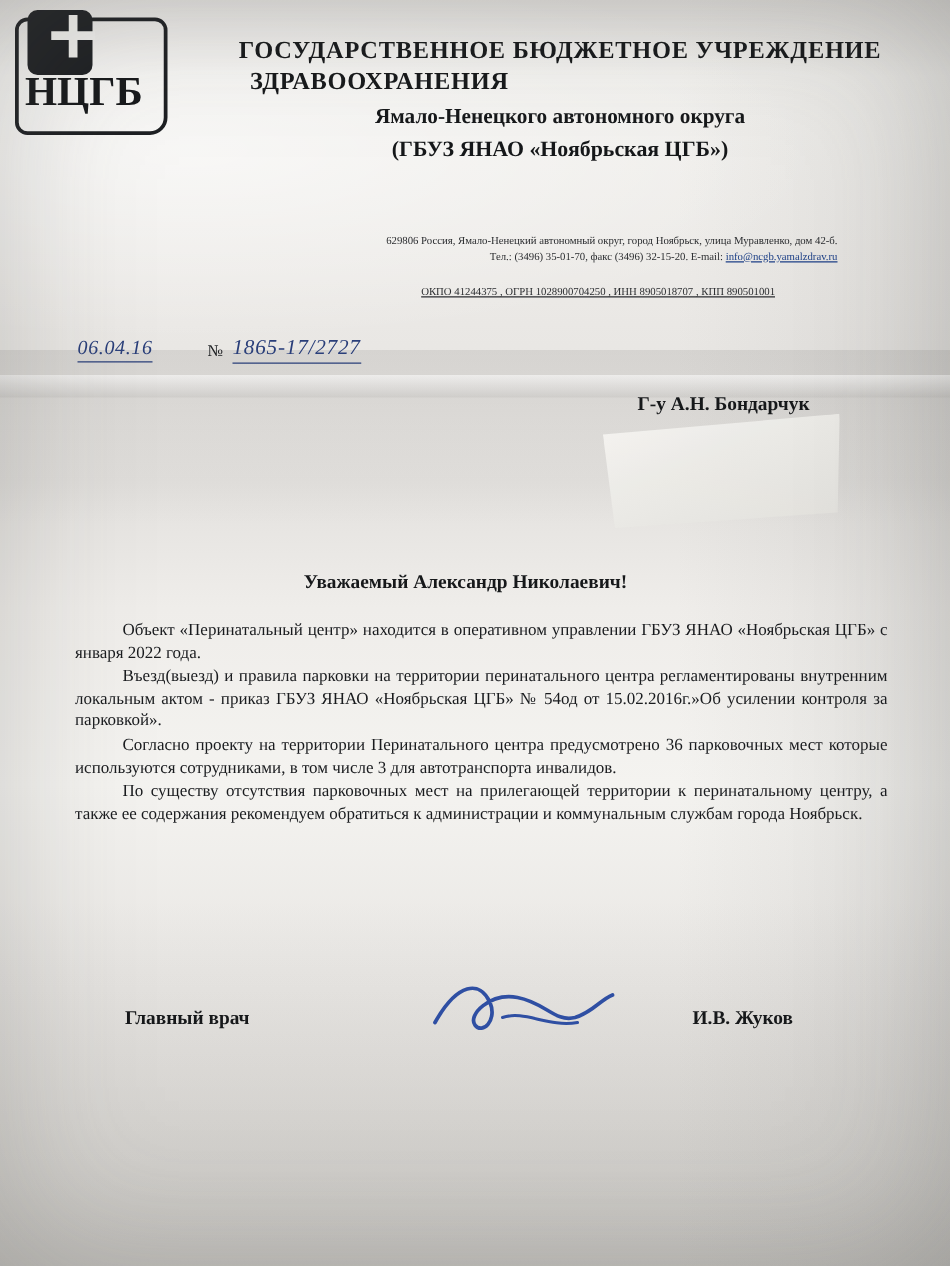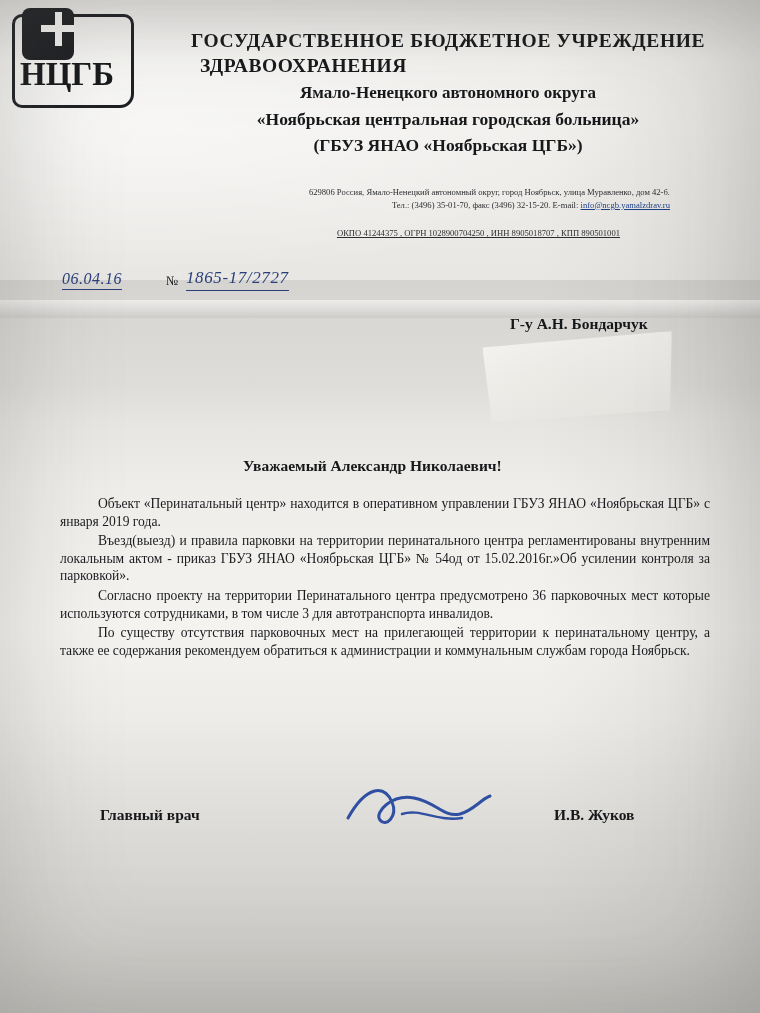--- a/index.html
+++ b/index.html
@@ -288,21 +288,20 @@
       <div class="cross-v"></div>
       <div class="cross-h"></div>
     </div>
     <div class="abbr">НЦГБ</div>
   </div>
 
   <div class="org-title">
     <div class="l1">ГОСУДАРСТВЕННОЕ БЮДЖЕТНОЕ УЧРЕЖДЕНИЕ</div>
     <div class="l1" style="text-align:left; padding-left:50px;">ЗДРАВООХРАНЕНИЯ</div>
     <div class="l2">Ямало-Ненецкого автономного округа</div>
-    <div class="l3">«Ноябрьская центральная городская больница»</div>
     <div class="l4">(ГБУЗ ЯНАО «Ноябрьская ЦГБ»)</div>
   </div>
 
   <div class="contacts">
     <div>629806 Россия, Ямало-Ненецкий автономный округ, город  Ноябрьск, улица Муравленко, дом  42-б.</div>
     <div>
       <span>Тел.: (3496) 35-01-70, факс (3496) 32-15-20. E-mail: </span><span class="email">info@ncgb.yamalzdrav.ru</span>
     </div>
   </div>
   <div class="reg-line">
@@ -315,21 +314,21 @@
     <span class="hand-num">1865-17/2727</span>
   </div>
 
   <div class="addressee">Г-у А.Н. Бондарчук</div>
 
   <div class="tape"></div>
 
   <div class="salutation">Уважаемый Александр Николаевич!</div>
 
   <div class="body">
-    <p>Объект «Перинатальный центр» находится в оперативном управлении   ГБУЗ ЯНАО «Ноябрьская ЦГБ» с января 2019 года.</p>
+    <p>Объект «Перинатальный центр» находится в оперативном управлении   ГБУЗ ЯНАО «Ноябрьская ЦГБ» с января 2022 года.</p>
     <p>Въезд(выезд) и правила парковки на территории перинатального центра регламентированы внутренним локальным актом  -  приказ ГБУЗ ЯНАО «Ноябрьская ЦГБ» № 54од от 15.02.2016г.»Об усилении контроля за парковкой».</p>
     <p>Согласно проекту на территории Перинатального центра предусмотрено 36 парковочных мест которые используются сотрудниками, в том числе 3 для автотранспорта инвалидов.</p>
     <p>По существу отсутствия парковочных мест на прилегающей территории к перинатальному центру, а также ее содержания рекомендуем обратиться к администрации и коммунальным службам города Ноябрьск.</p>
   </div>
 
   <div class="sign-row">
     <div class="sign-title">Главный врач</div>
     <svg class="signature" viewBox="0 0 170 64" xmlns="http://www.w3.org/2000/svg">
       <path d="M8 40 C 26 8, 44 6, 52 24 C 58 38, 46 50, 40 42 C 34 34, 52 16, 74 20 C 96 24, 104 40, 120 36 C 134 32, 140 22, 150 18" fill="none" stroke="#2f4fa3" stroke-width="3" stroke-linecap="round"></path>
       <path d="M62 36 C 80 30, 98 44, 122 40" fill="none" stroke="#2f4fa3" stroke-width="2.4" stroke-linecap="round"></path>

